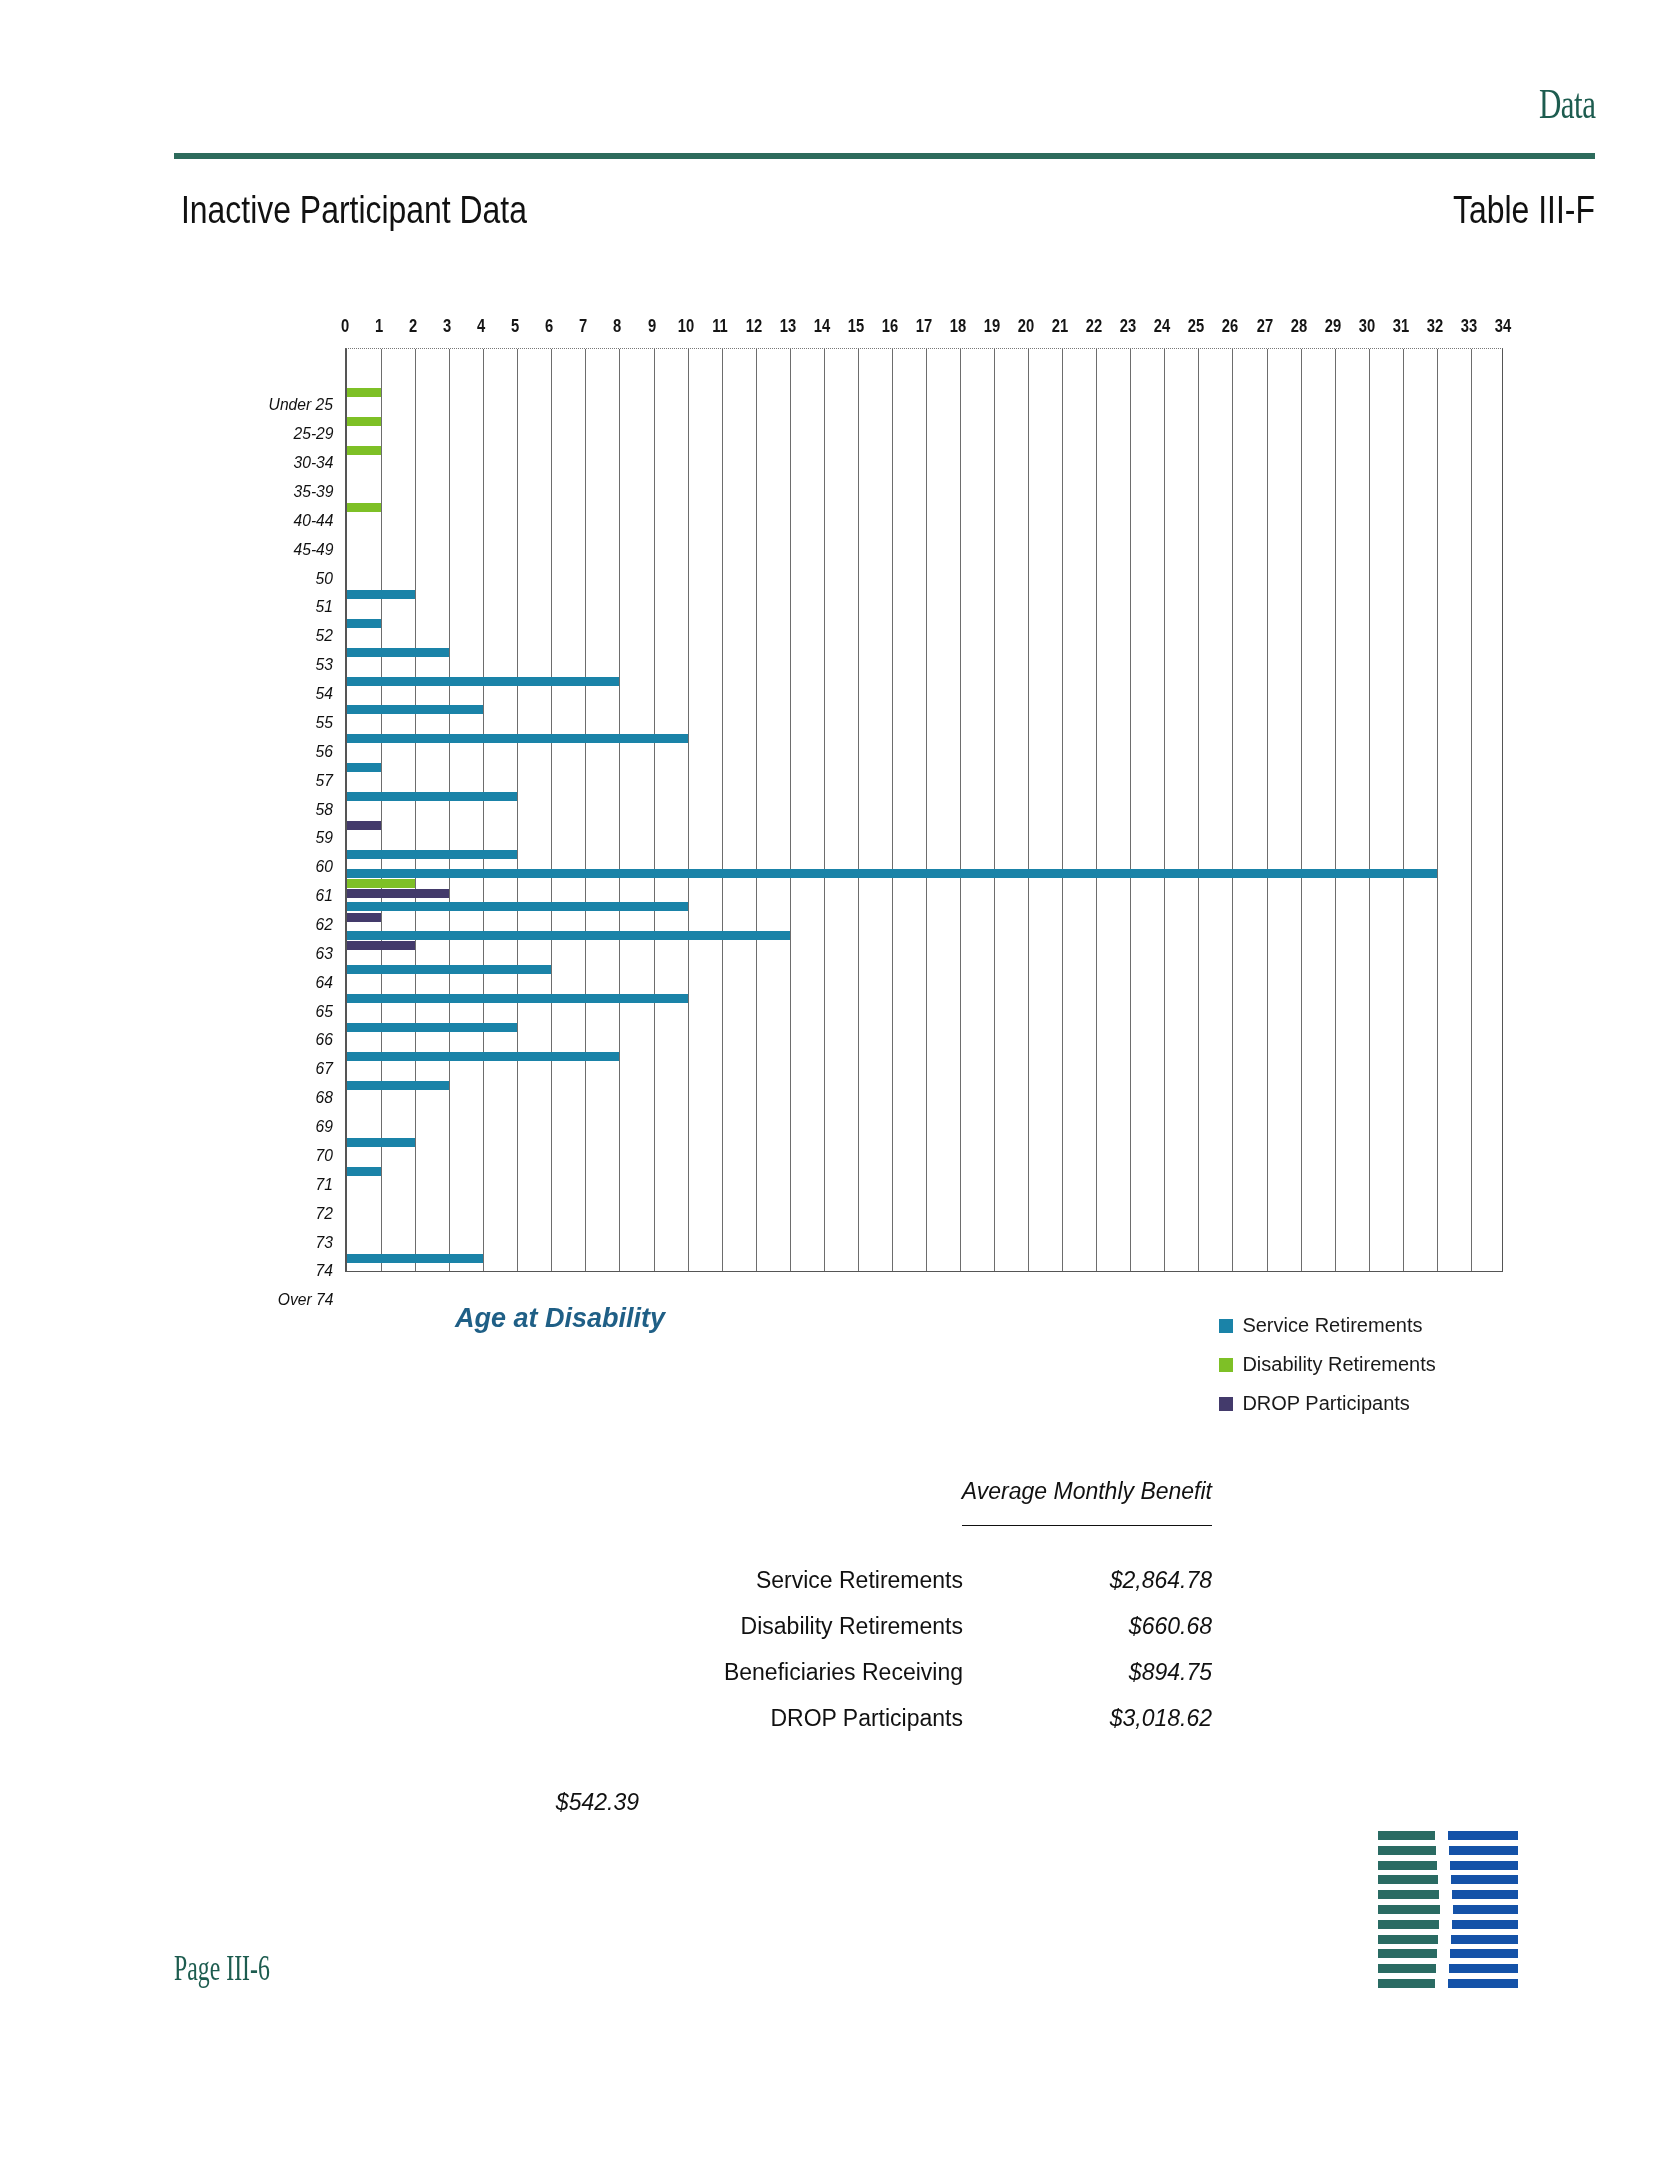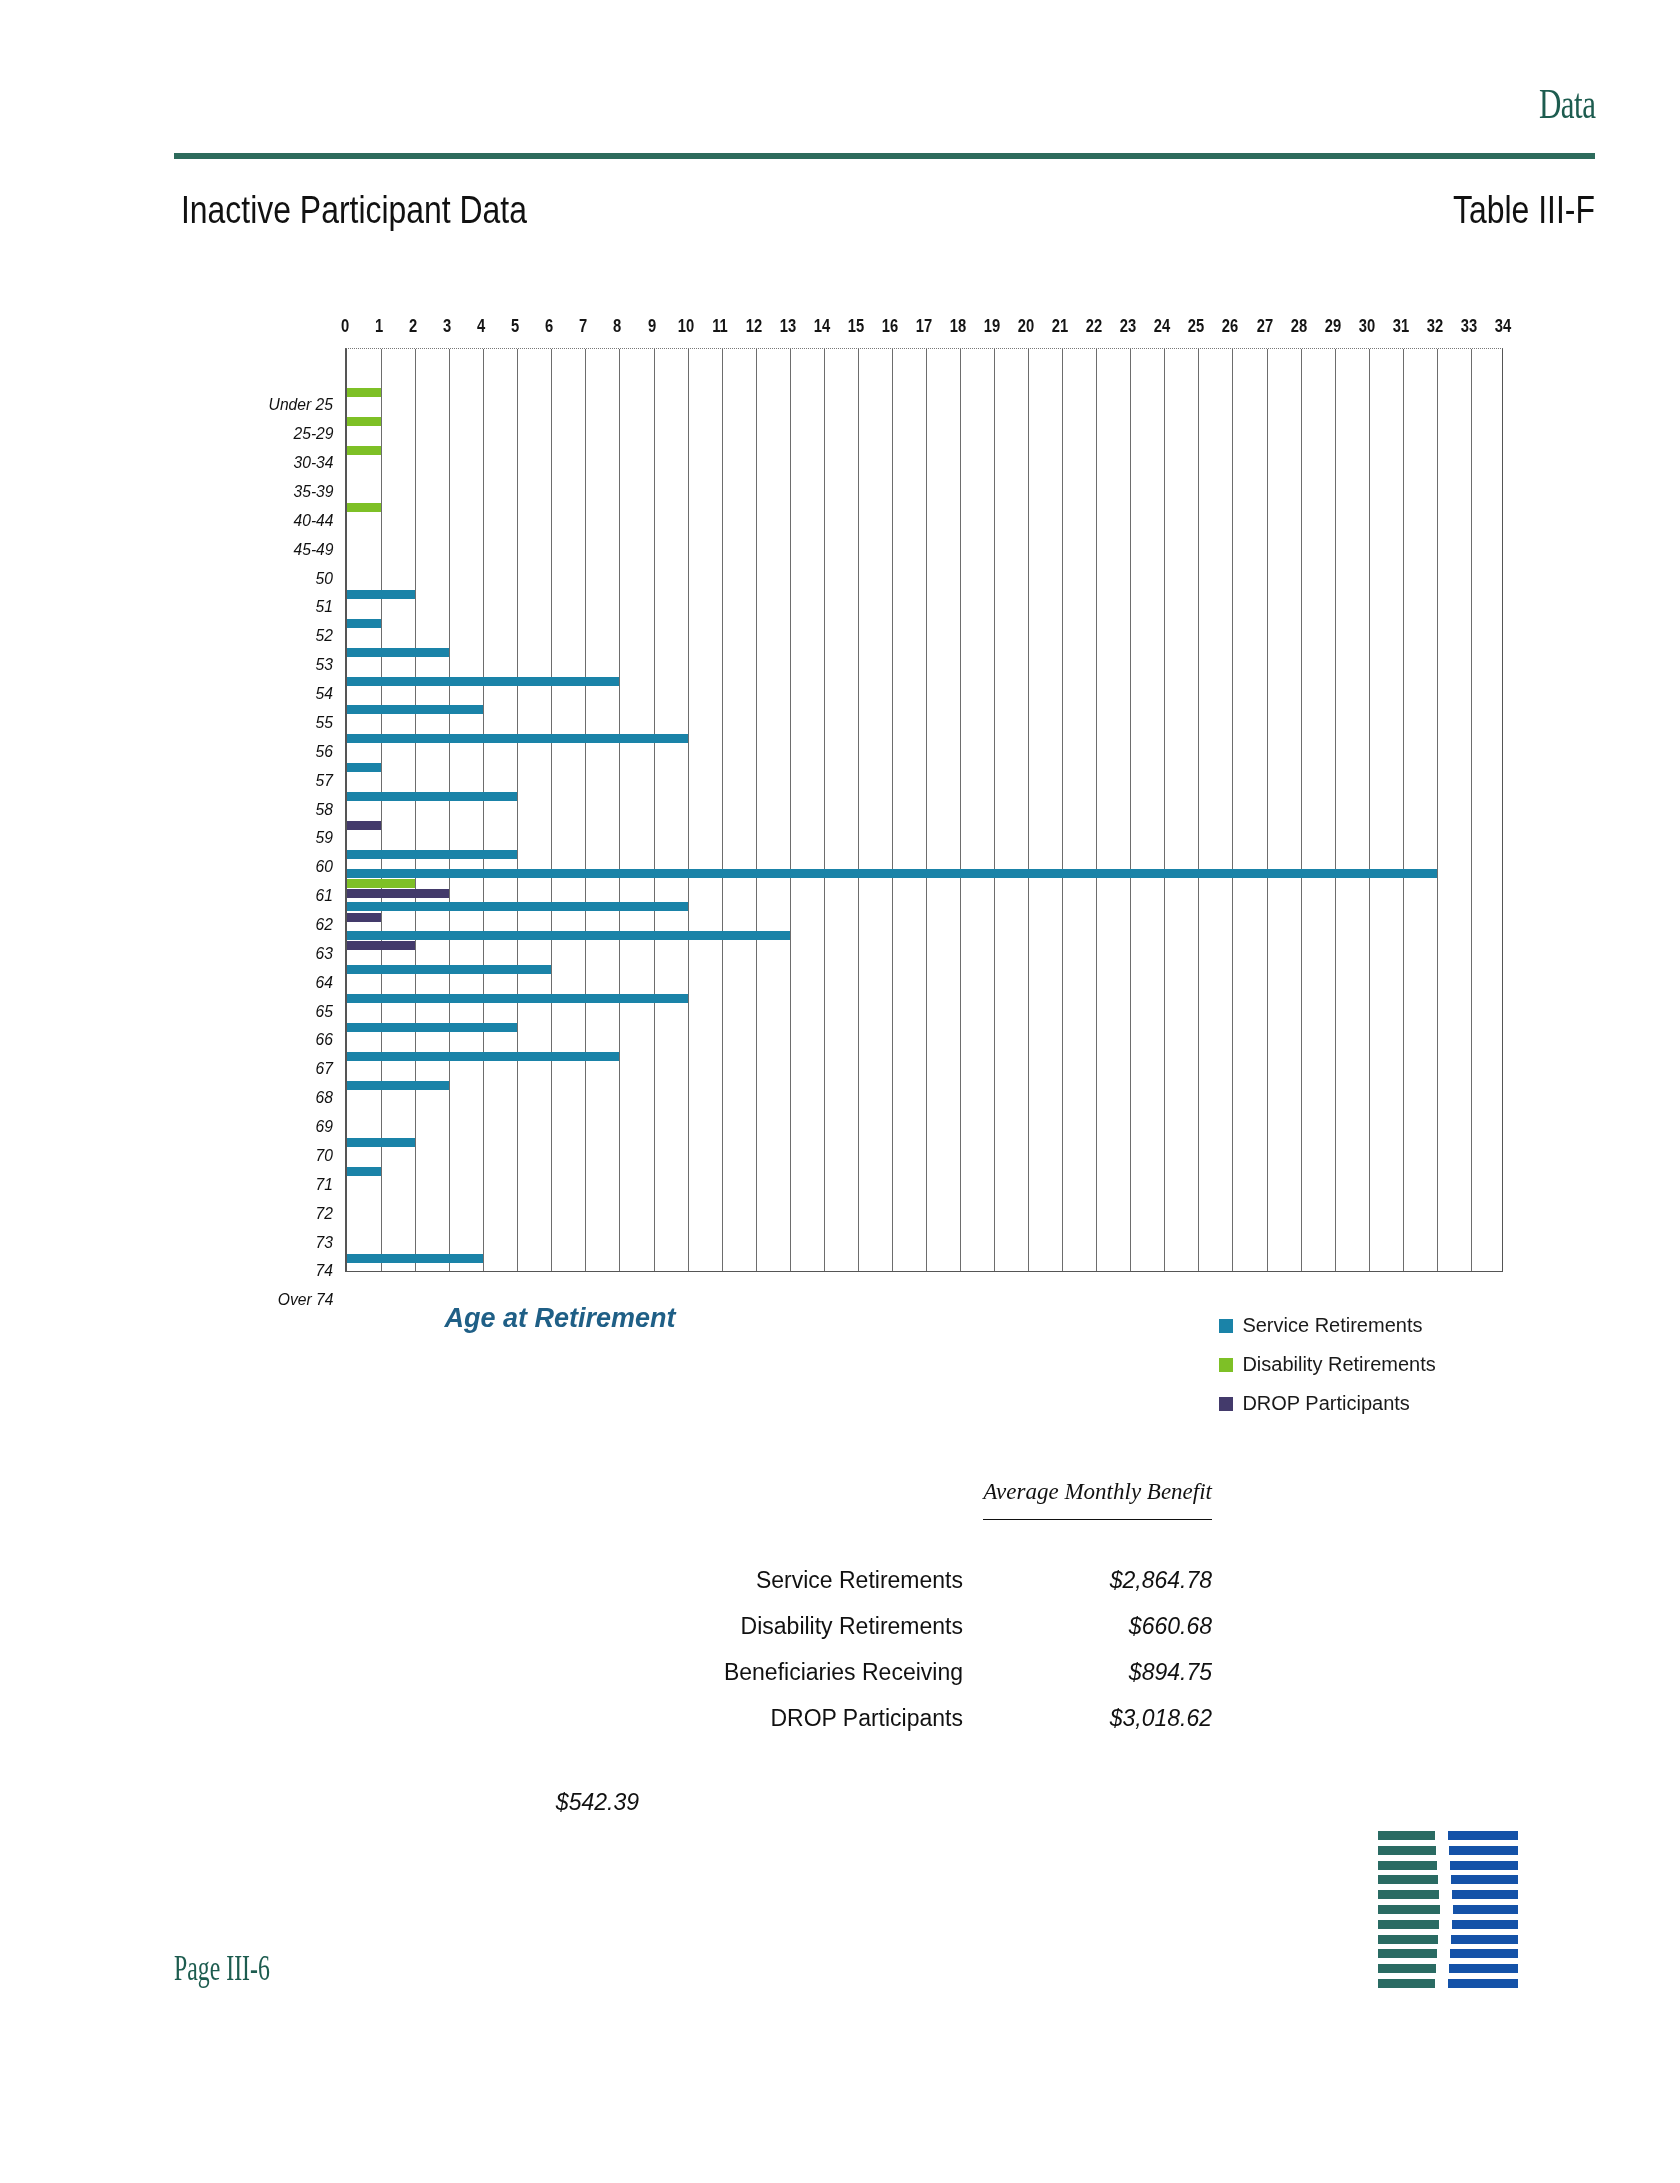--- a/index.html
+++ b/index.html
@@ -52,21 +52,21 @@
 
   .legend{position:absolute;left:1219px;top:1306px;}
   .leg-row{display:flex;align-items:center;height:39px;}
   .leg-sw{width:14px;height:14px;margin-right:9.4px;flex:none;}
   .leg-tx{font-size:20px;color:#1a1a1a;white-space:nowrap;}
 
   
   .ben{position:absolute;left:471px;top:1478px;width:741px;}
   .ben-head{text-align:right;font-style:italic;font-size:23px;color:#111;
     padding-bottom:2.7px;margin-bottom:59px;}
-  .ben-head span{border-bottom:1.3px solid #111;padding-bottom:15px;font-family:Liberation Serif, serif;}
+  .ben-head span{border-bottom:1.3px solid #111;padding-bottom:21px;}
   .ben-row{display:flex;justify-content:space-between;align-items:baseline;
     margin-bottom:19px;}
   .ben-lbl{flex:1;text-align:right;padding-right:81px;font-size:23px;color:#111;}
   .ben-val{width:168px;text-align:right;font-style:italic;font-size:23px;color:#111;}
   .ben-gap{height:38px;}
 
   
   .pagenum{position:absolute;left:174px;top:1949px;
     font-family:"Liberation Serif", serif;font-size:35px;color:#1d5c4f;
     transform:scaleX(.68);transform-origin:left top;white-space:nowrap;}
@@ -219,21 +219,21 @@
         <div class="bar svc" style="left: 0px; top: 645px; width: 341px; background: rgb(26, 131, 168);"></div>
         <div class="bar svc" style="left: 0px; top: 674px; width: 170px; background: rgb(26, 131, 168);"></div>
         <div class="bar svc" style="left: 0px; top: 703px; width: 272px; background: rgb(26, 131, 168);"></div>
         <div class="bar svc" style="left: 0px; top: 732px; width: 102px; background: rgb(26, 131, 168);"></div>
         <div class="bar svc" style="left: 0px; top: 789px; width: 68px; background: rgb(26, 131, 168);"></div>
         <div class="bar svc" style="left: 0px; top: 818px; width: 34px; background: rgb(26, 131, 168);"></div>
         <div class="bar svc" style="left: 0px; top: 905px; width: 136px; background: rgb(26, 131, 168);"></div>
       </div>
   </div>
 
-  <div class="chart-title">Age at Retirement</div>
+  <div class="chart-title">Age at Disability</div>
 
   <div class="legend" id="legend">
       <div class="leg-row">
         <span class="leg-sw" style="background: rgb(26, 131, 168);"></span>
         <span class="leg-tx">Service Retirements</span>
       </div>
       <div class="leg-row">
         <span class="leg-sw" style="background: rgb(126, 192, 38);"></span>
         <span class="leg-tx">Disability Retirements</span>
       </div>

